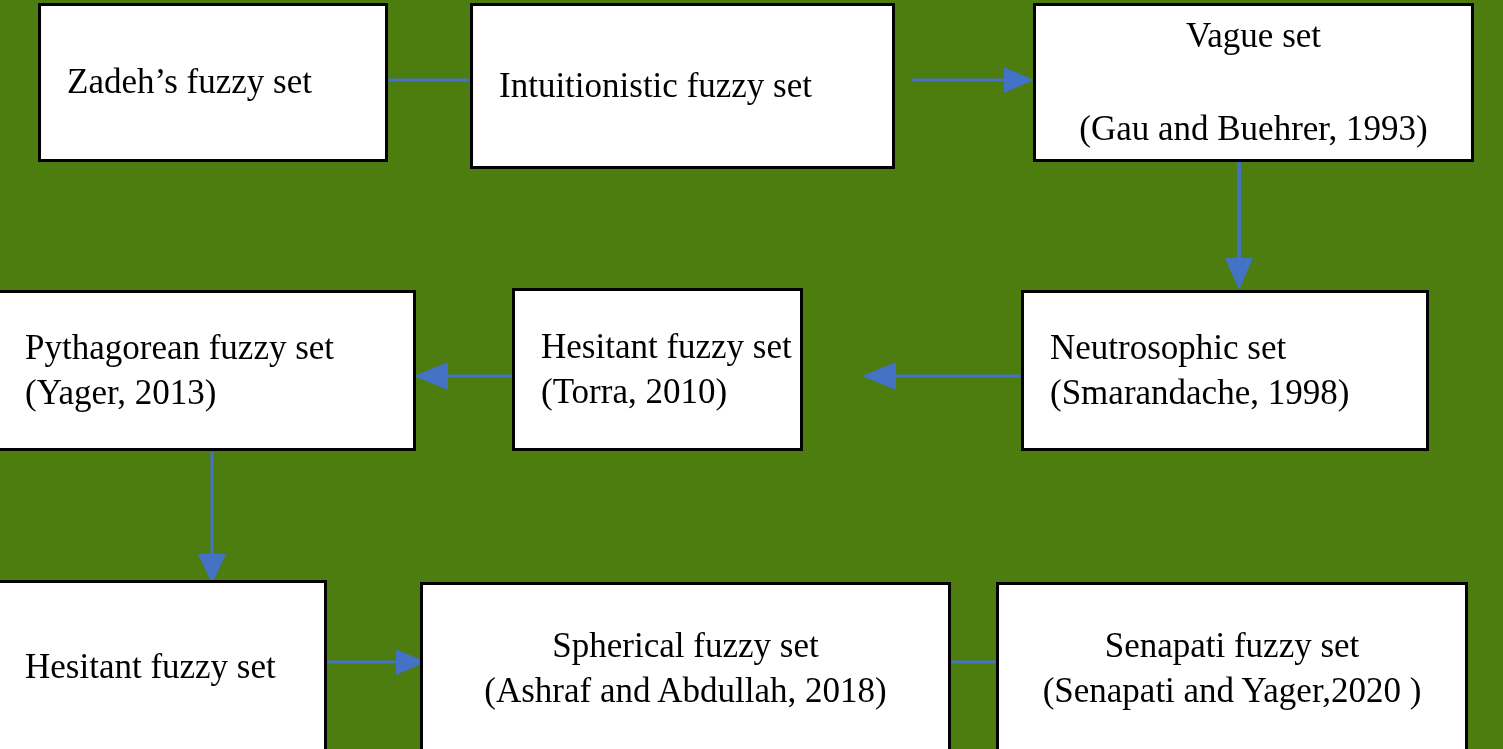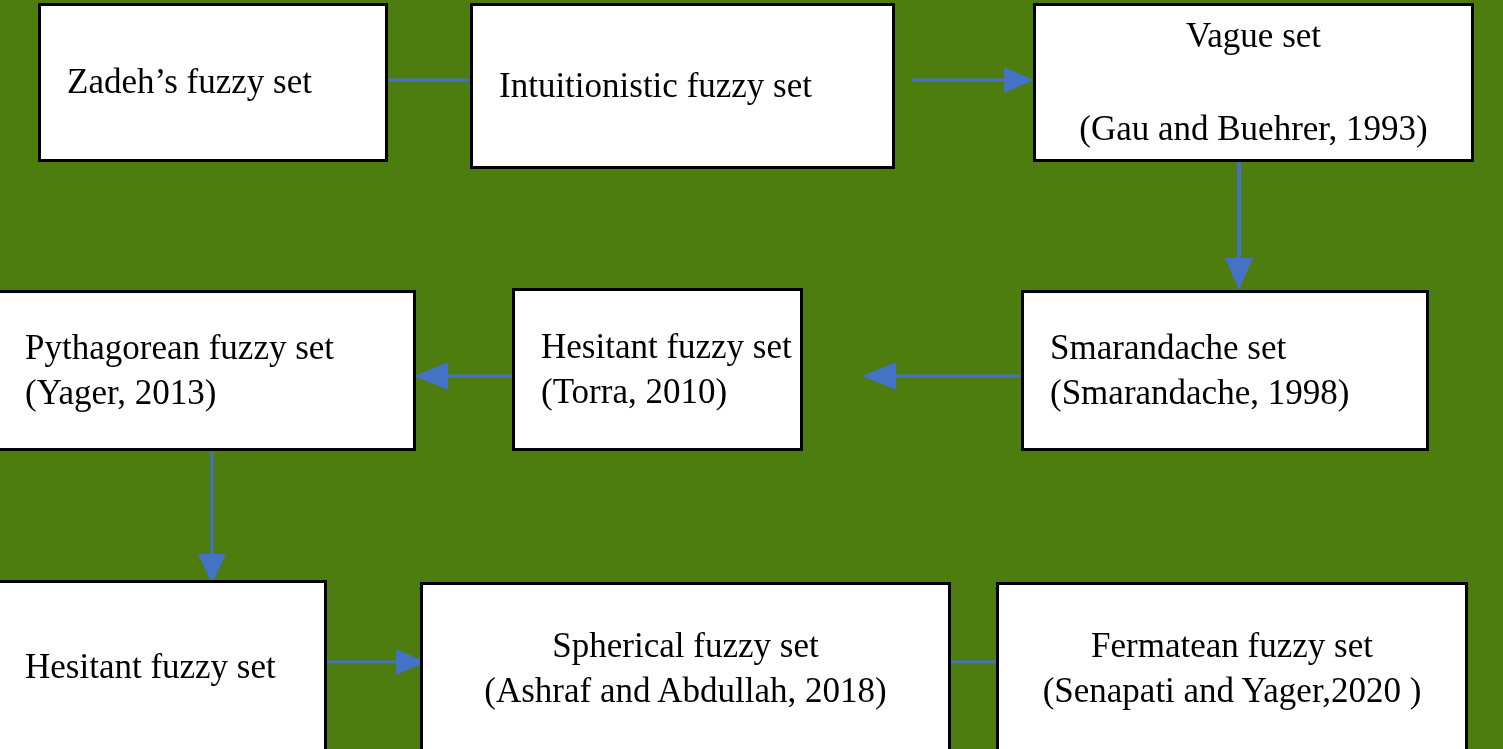--- a/index.html
+++ b/index.html
@@ -83,35 +83,35 @@
     <span class="line">Pythagorean fuzzy set</span>
     <span class="line">(Yager, 2013)</span>
   </div>
 
   <div class="node align-left" id="node-hesitant">
     <span class="line">Hesitant fuzzy set</span>
     <span class="line">(Torra, 2010)</span>
   </div>
 
   <div class="node align-left" id="node-neutrosophic">
-    <span class="line">Smarandache set</span>
+    <span class="line">Neutrosophic set</span>
     <span class="line">(Smarandache, 1998)</span>
   </div>
 
   <div class="node align-left" id="node-picture">
     <span class="line">Hesitant fuzzy set</span>
   </div>
 
   <div class="node align-center" id="node-spherical">
     <span class="line">Spherical fuzzy set</span>
     <span class="line">(Ashraf and Abdullah, 2018)</span>
   </div>
 
   <div class="node align-center" id="node-fermatean">
-    <span class="line">Fermatean fuzzy set</span>
+    <span class="line">Senapati fuzzy set</span>
     <span class="line">(Senapati and Yager,2020 )</span>
   </div>
 
   <div class="arrow" id="arrow-zadeh-to-intuitionistic">
     <svg width="120" height="32" viewBox="0 0 120 32">
       <line x1="0" y1="16" x2="92" y2="16" stroke="#4472C4" stroke-width="3"></line>
       <polygon points="88,3 118,16 88,29" fill="#4472C4"></polygon>
     </svg>
   </div>
 

